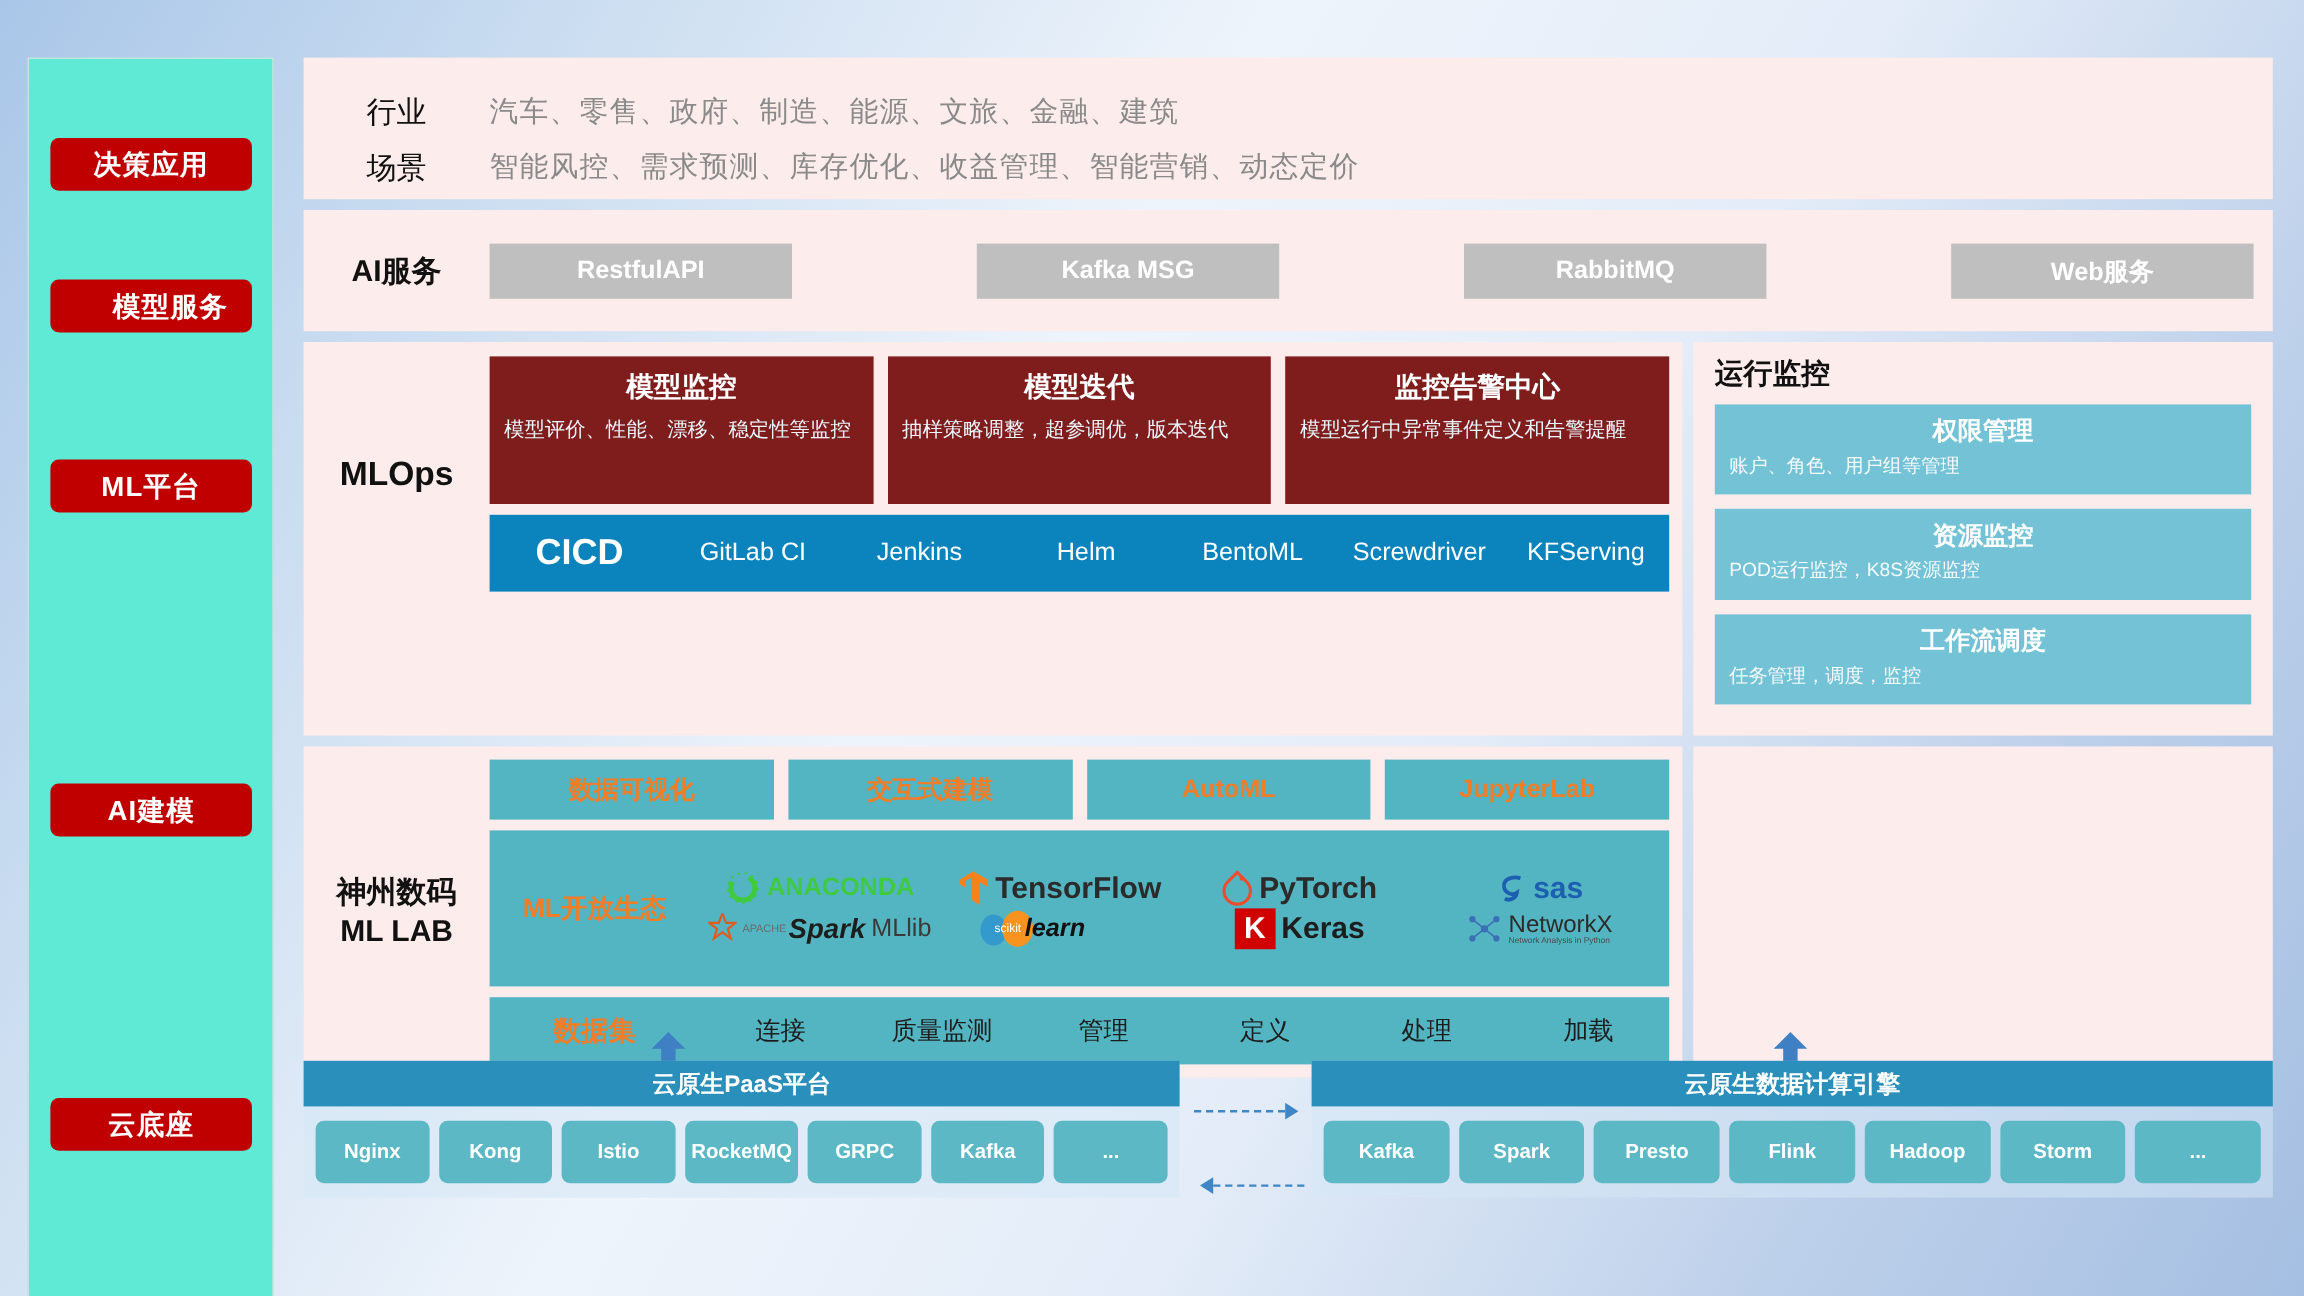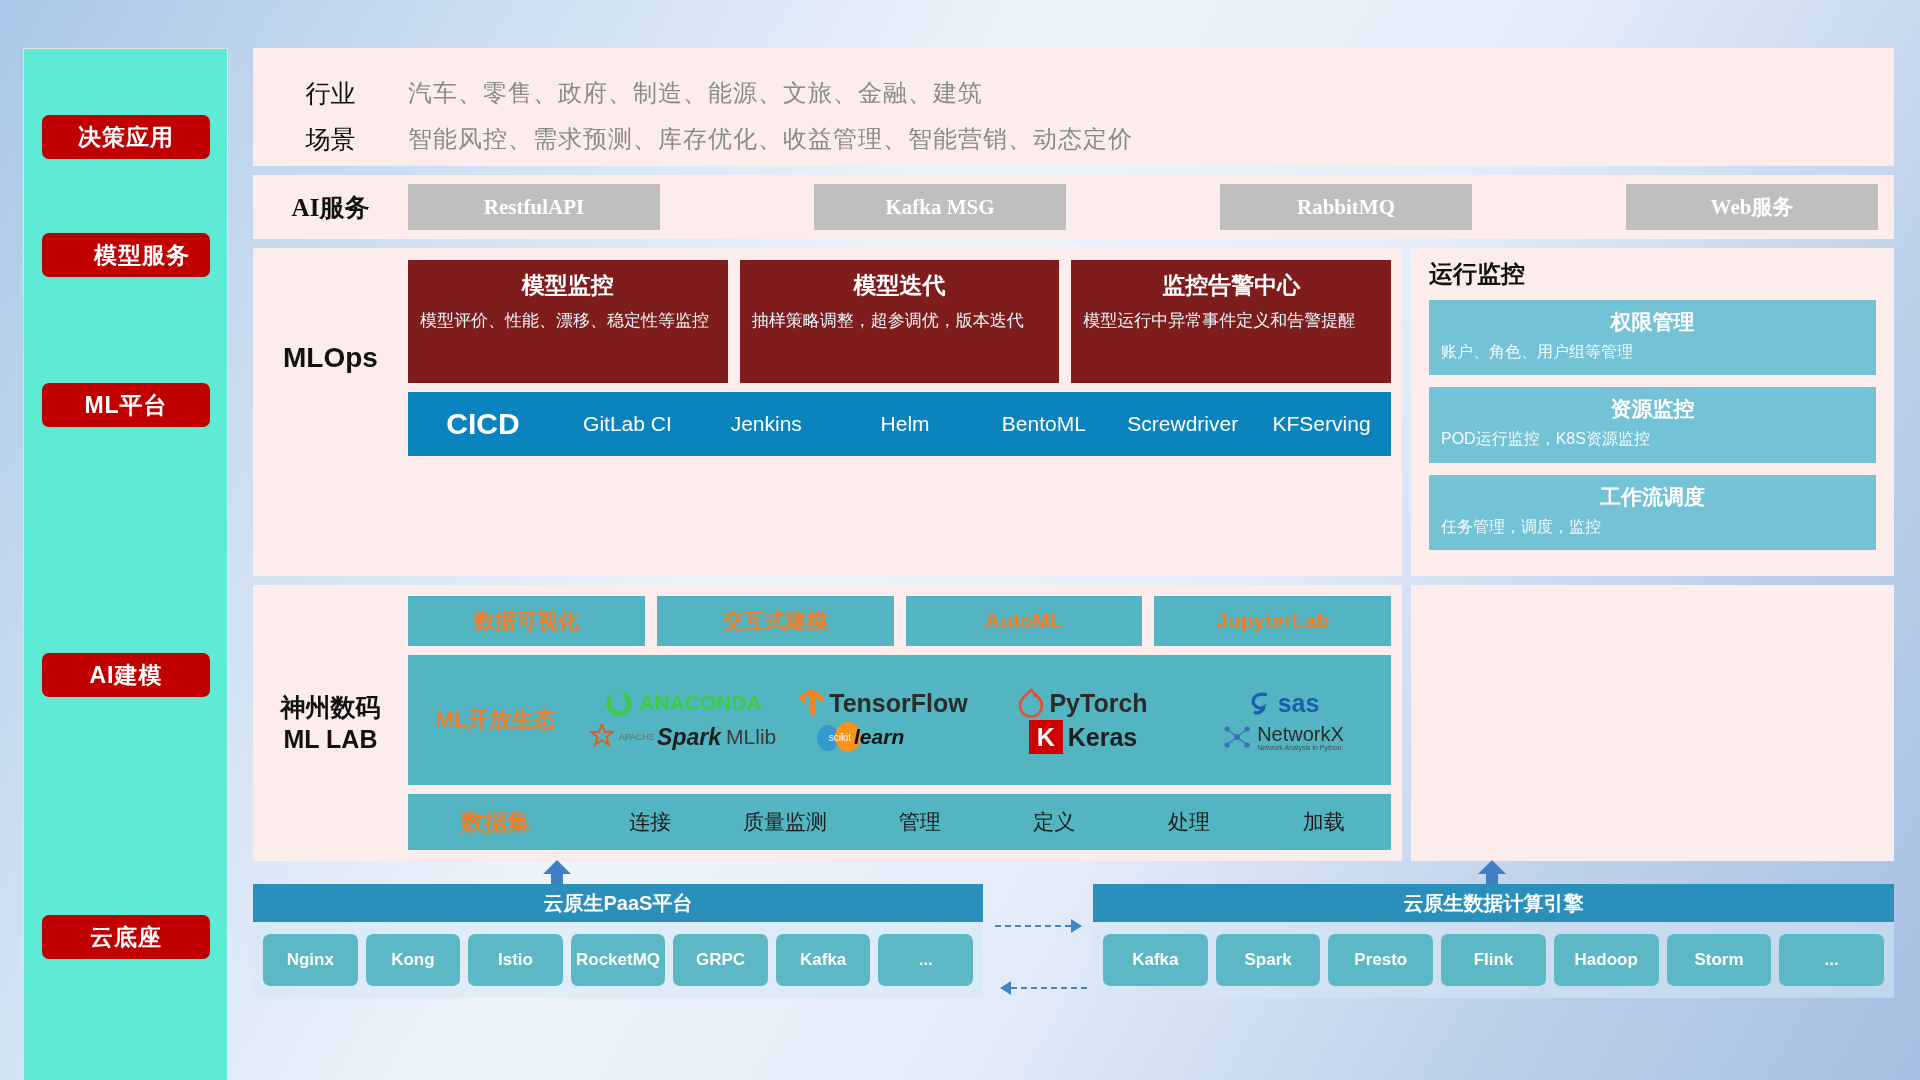--- a/index.html
+++ b/index.html
@@ -45,21 +45,21 @@
   
   #band-industry { padding: 22px 0 22px 0; height: 118px; }
   .ind-row { display: flex; align-items: center; height: 46px; }
   .ind-key {
     width: 155px; text-align: center;
     font-size: 25px; font-weight: normal; color: #111;
   }
   .ind-val { font-size: 24px; color: #8a8a8a; letter-spacing: 1px; }
 
   
-  #band-aiservice { height: 64px; display: flex; align-items: center; font-family: Liberation Serif, serif; }
+  #band-aiservice { height: 101px; display: flex; align-items: center; }
   #aiservice-label { width: 155px; font-size: 25px; font-weight: bold; text-align: center; color: #111; }
   #aiservice-items { display: flex; flex: 1; gap: 0; justify-content: space-between; padding-right: 16px; }
   .svc-chip {
     width: 252px; height: 46px; background: #bfbfbf;
     display: flex; align-items: center; justify-content: center;
     color: #fff; font-size: 21px; font-weight: bold;
   }
 
   
   #band-ml { display: flex; gap: 9px; margin-bottom: 9px; }

